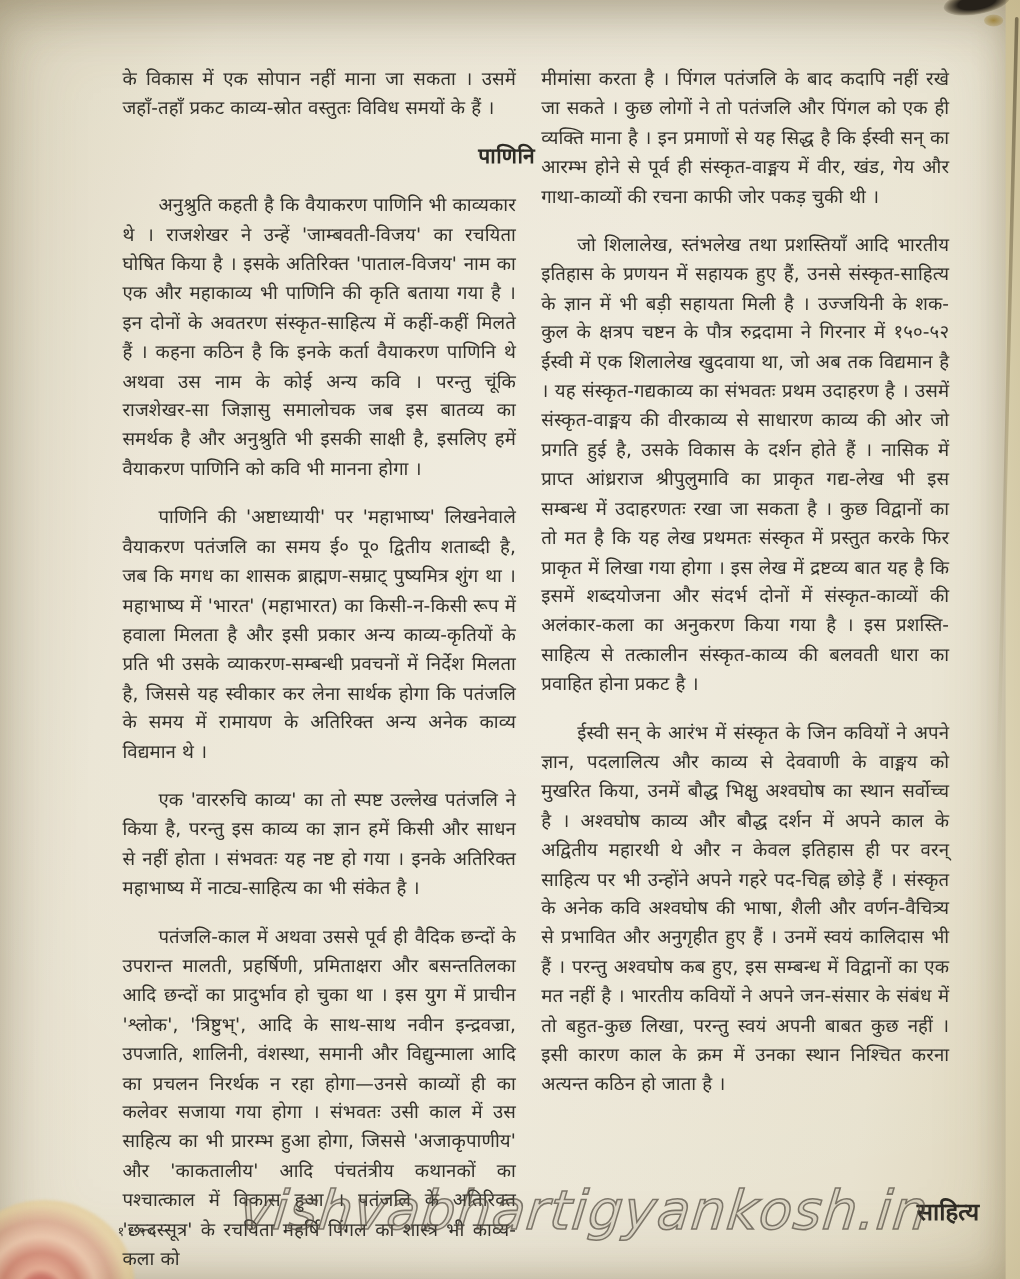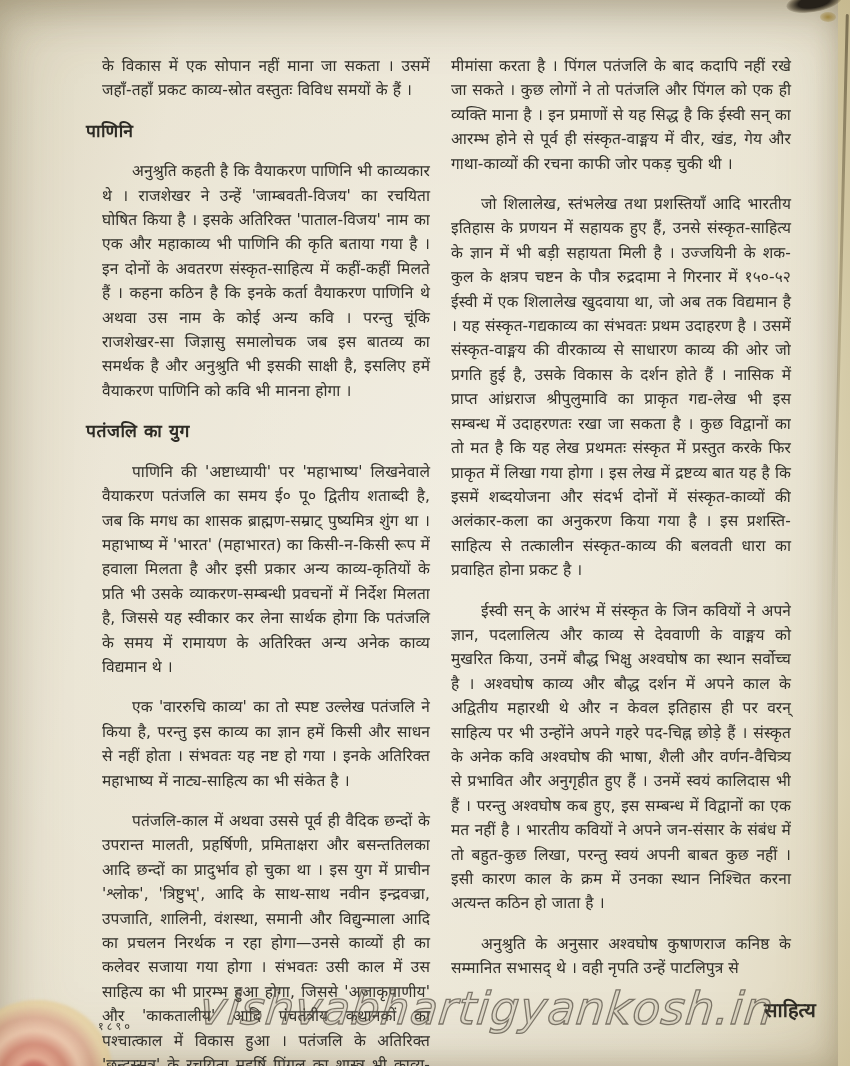--- a/index.html
+++ b/index.html
@@ -64,21 +64,21 @@
     line-height: 24.4px;
     text-align: justify;
     letter-spacing: 0.1px;
   }
   .col-left  { left: 86px;  width: 360px; }
   .col-right { left: 435px; width: 372px; }
   .para { margin: 16px; text-indent: 30px; }
   .para.no-indent { text-indent: 0; }
   .heading {
     margin: 13px 0 9px 0;
-    text-align: left;
+    text-align: right;
     font-size: 17.5px;
     font-weight: bold;
     text-indent: 0;
     letter-spacing: 0.5px;
     color: #2d2b25;
   }
   
   .page-number {
     position: absolute; left: 98px; top: 1018px;
     font-size: 11px; color: #3a372e; letter-spacing: 3px;
@@ -107,30 +107,28 @@
   <div class="edge-strip"></div>
   <div class="edge-curl"></div>
   <div class="blemish-top"></div>
   <div class="blemish-dot"></div>
   <div class="fingerprint"></div>
 
   <div class="col col-left">
     <p class="para no-indent">के विकास में एक सोपान नहीं माना जा सकता । उसमें जहाँ-तहाँ प्रकट काव्य-स्रोत वस्तुतः विविध समयों के हैं ।</p>
     <p class="heading">पाणिनि</p>
     <p class="para">अनुश्रुति कहती है कि वैयाकरण पाणिनि भी काव्यकार थे । राजशेखर ने उन्हें 'जाम्बवती-विजय' का रचयिता घोषित किया है । इसके अतिरिक्त 'पाताल-विजय' नाम का एक और महाकाव्य भी पाणिनि की कृति बताया गया है । इन दोनों के अवतरण संस्कृत-साहित्य में कहीं-कहीं मिलते हैं । कहना कठिन है कि इनके कर्ता वैयाकरण पाणिनि थे अथवा उस नाम के कोई अन्य कवि । परन्तु चूंकि राजशेखर-सा जिज्ञासु समालोचक जब इस बातव्य का समर्थक है और अनुश्रुति भी इसकी साक्षी है, इसलिए हमें वैयाकरण पाणिनि को कवि भी मानना होगा ।</p>
-    <p class="heading">पतंजलि का युग</p>
     <p class="para">पाणिनि की 'अष्टाध्यायी' पर 'महाभाष्य' लिखनेवाले वैयाकरण पतंजलि का समय ई० पू० द्वितीय शताब्दी है, जब कि मगध का शासक ब्राह्मण-सम्राट् पुष्यमित्र शुंग था । महाभाष्य में 'भारत' (महाभारत) का किसी-न-किसी रूप में हवाला मिलता है और इसी प्रकार अन्य काव्य-कृतियों के प्रति भी उसके व्याकरण-सम्बन्धी प्रवचनों में निर्देश मिलता है, जिससे यह स्वीकार कर लेना सार्थक होगा कि पतंजलि के समय में रामायण के अतिरिक्त अन्य अनेक काव्य विद्यमान थे ।</p>
     <p class="para">एक 'वाररुचि काव्य' का तो स्पष्ट उल्लेख पतंजलि ने किया है, परन्तु इस काव्य का ज्ञान हमें किसी और साधन से नहीं होता । संभवतः यह नष्ट हो गया । इनके अतिरिक्त महाभाष्य में नाट्य-साहित्य का भी संकेत है ।</p>
     <p class="para">पतंजलि-काल में अथवा उससे पूर्व ही वैदिक छन्दों के उपरान्त मालती, प्रहर्षिणी, प्रमिताक्षरा और बसन्ततिलका आदि छन्दों का प्रादुर्भाव हो चुका था । इस युग में प्राचीन 'श्लोक', 'त्रिष्टुभ्', आदि के साथ-साथ नवीन इन्द्रवज्रा, उपजाति, शालिनी, वंशस्था, समानी और विद्युन्माला आदि का प्रचलन निरर्थक न रहा होगा—उनसे काव्यों ही का कलेवर सजाया गया होगा । संभवतः उसी काल में उस साहित्य का भी प्रारम्भ हुआ होगा, जिससे 'अजाकृपाणीय' और 'काकतालीय' आदि पंचतंत्रीय कथानकों का पश्चात्काल में विकास हुआ । पतंजलि के अतिरिक्त 'छन्दस्सूत्र' के रचयिता महर्षि पिंगल का शास्त्र भी काव्य-कला को</p>
   </div>
 
   <div class="col col-right">
     <p class="para no-indent">मीमांसा करता है । पिंगल पतंजलि के बाद कदापि नहीं रखे जा सकते । कुछ लोगों ने तो पतंजलि और पिंगल को एक ही व्यक्ति माना है । इन प्रमाणों से यह सिद्ध है कि ईस्वी सन् का आरम्भ होने से पूर्व ही संस्कृत-वाङ्मय में वीर, खंड, गेय और गाथा-काव्यों की रचना काफी जोर पकड़ चुकी थी ।</p>
     <p class="para">जो शिलालेख, स्तंभलेख तथा प्रशस्तियाँ आदि भारतीय इतिहास के प्रणयन में सहायक हुए हैं, उनसे संस्कृत-साहित्य के ज्ञान में भी बड़ी सहायता मिली है । उज्जयिनी के शक-कुल के क्षत्रप चष्टन के पौत्र रुद्रदामा ने गिरनार में १५०-५२ ईस्वी में एक शिलालेख खुदवाया था, जो अब तक विद्यमान है । यह संस्कृत-गद्यकाव्य का संभवतः प्रथम उदाहरण है । उसमें संस्कृत-वाङ्मय की वीरकाव्य से साधारण काव्य की ओर जो प्रगति हुई है, उसके विकास के दर्शन होते हैं । नासिक में प्राप्त आंध्रराज श्रीपुलुमावि का प्राकृत गद्य-लेख भी इस सम्बन्ध में उदाहरणतः रखा जा सकता है । कुछ विद्वानों का तो मत है कि यह लेख प्रथमतः संस्कृत में प्रस्तुत करके फिर प्राकृत में लिखा गया होगा । इस लेख में द्रष्टव्य बात यह है कि इसमें शब्दयोजना और संदर्भ दोनों में संस्कृत-काव्यों की अलंकार-कला का अनुकरण किया गया है । इस प्रशस्ति-साहित्य से तत्कालीन संस्कृत-काव्य की बलवती धारा का प्रवाहित होना प्रकट है ।</p>
     <p class="para">ईस्वी सन् के आरंभ में संस्कृत के जिन कवियों ने अपने ज्ञान, पदलालित्य और काव्य से देववाणी के वाङ्मय को मुखरित किया, उनमें बौद्ध भिक्षु अश्वघोष का स्थान सर्वोच्च है । अश्वघोष काव्य और बौद्ध दर्शन में अपने काल के अद्वितीय महारथी थे और न केवल इतिहास ही पर वरन् साहित्य पर भी उन्होंने अपने गहरे पद-चिह्न छोड़े हैं । संस्कृत के अनेक कवि अश्वघोष की भाषा, शैली और वर्णन-वैचित्र्य से प्रभावित और अनुगृहीत हुए हैं । उनमें स्वयं कालिदास भी हैं । परन्तु अश्वघोष कब हुए, इस सम्बन्ध में विद्वानों का एक मत नहीं है । भारतीय कवियों ने अपने जन-संसार के संबंध में तो बहुत-कुछ लिखा, परन्तु स्वयं अपनी बाबत कुछ नहीं । इसी कारण काल के क्रम में उनका स्थान निश्चित करना अत्यन्त कठिन हो जाता है ।</p>
-    <p class="para">अनुश्रुति के अनुसार अश्वघोष कुषाणराज कनिष्ठ के सम्मानित सभासद् थे । वही नृपति उन्हें पाटलिपुत्र से</p>
   </div>
 
   <div class="page-number">१८९०</div>
   <div class="footer-section">साहित्य</div>
   <div class="watermark">vishvabhartigyankosh.in</div>
 
 </div>
 
 </body></html>

